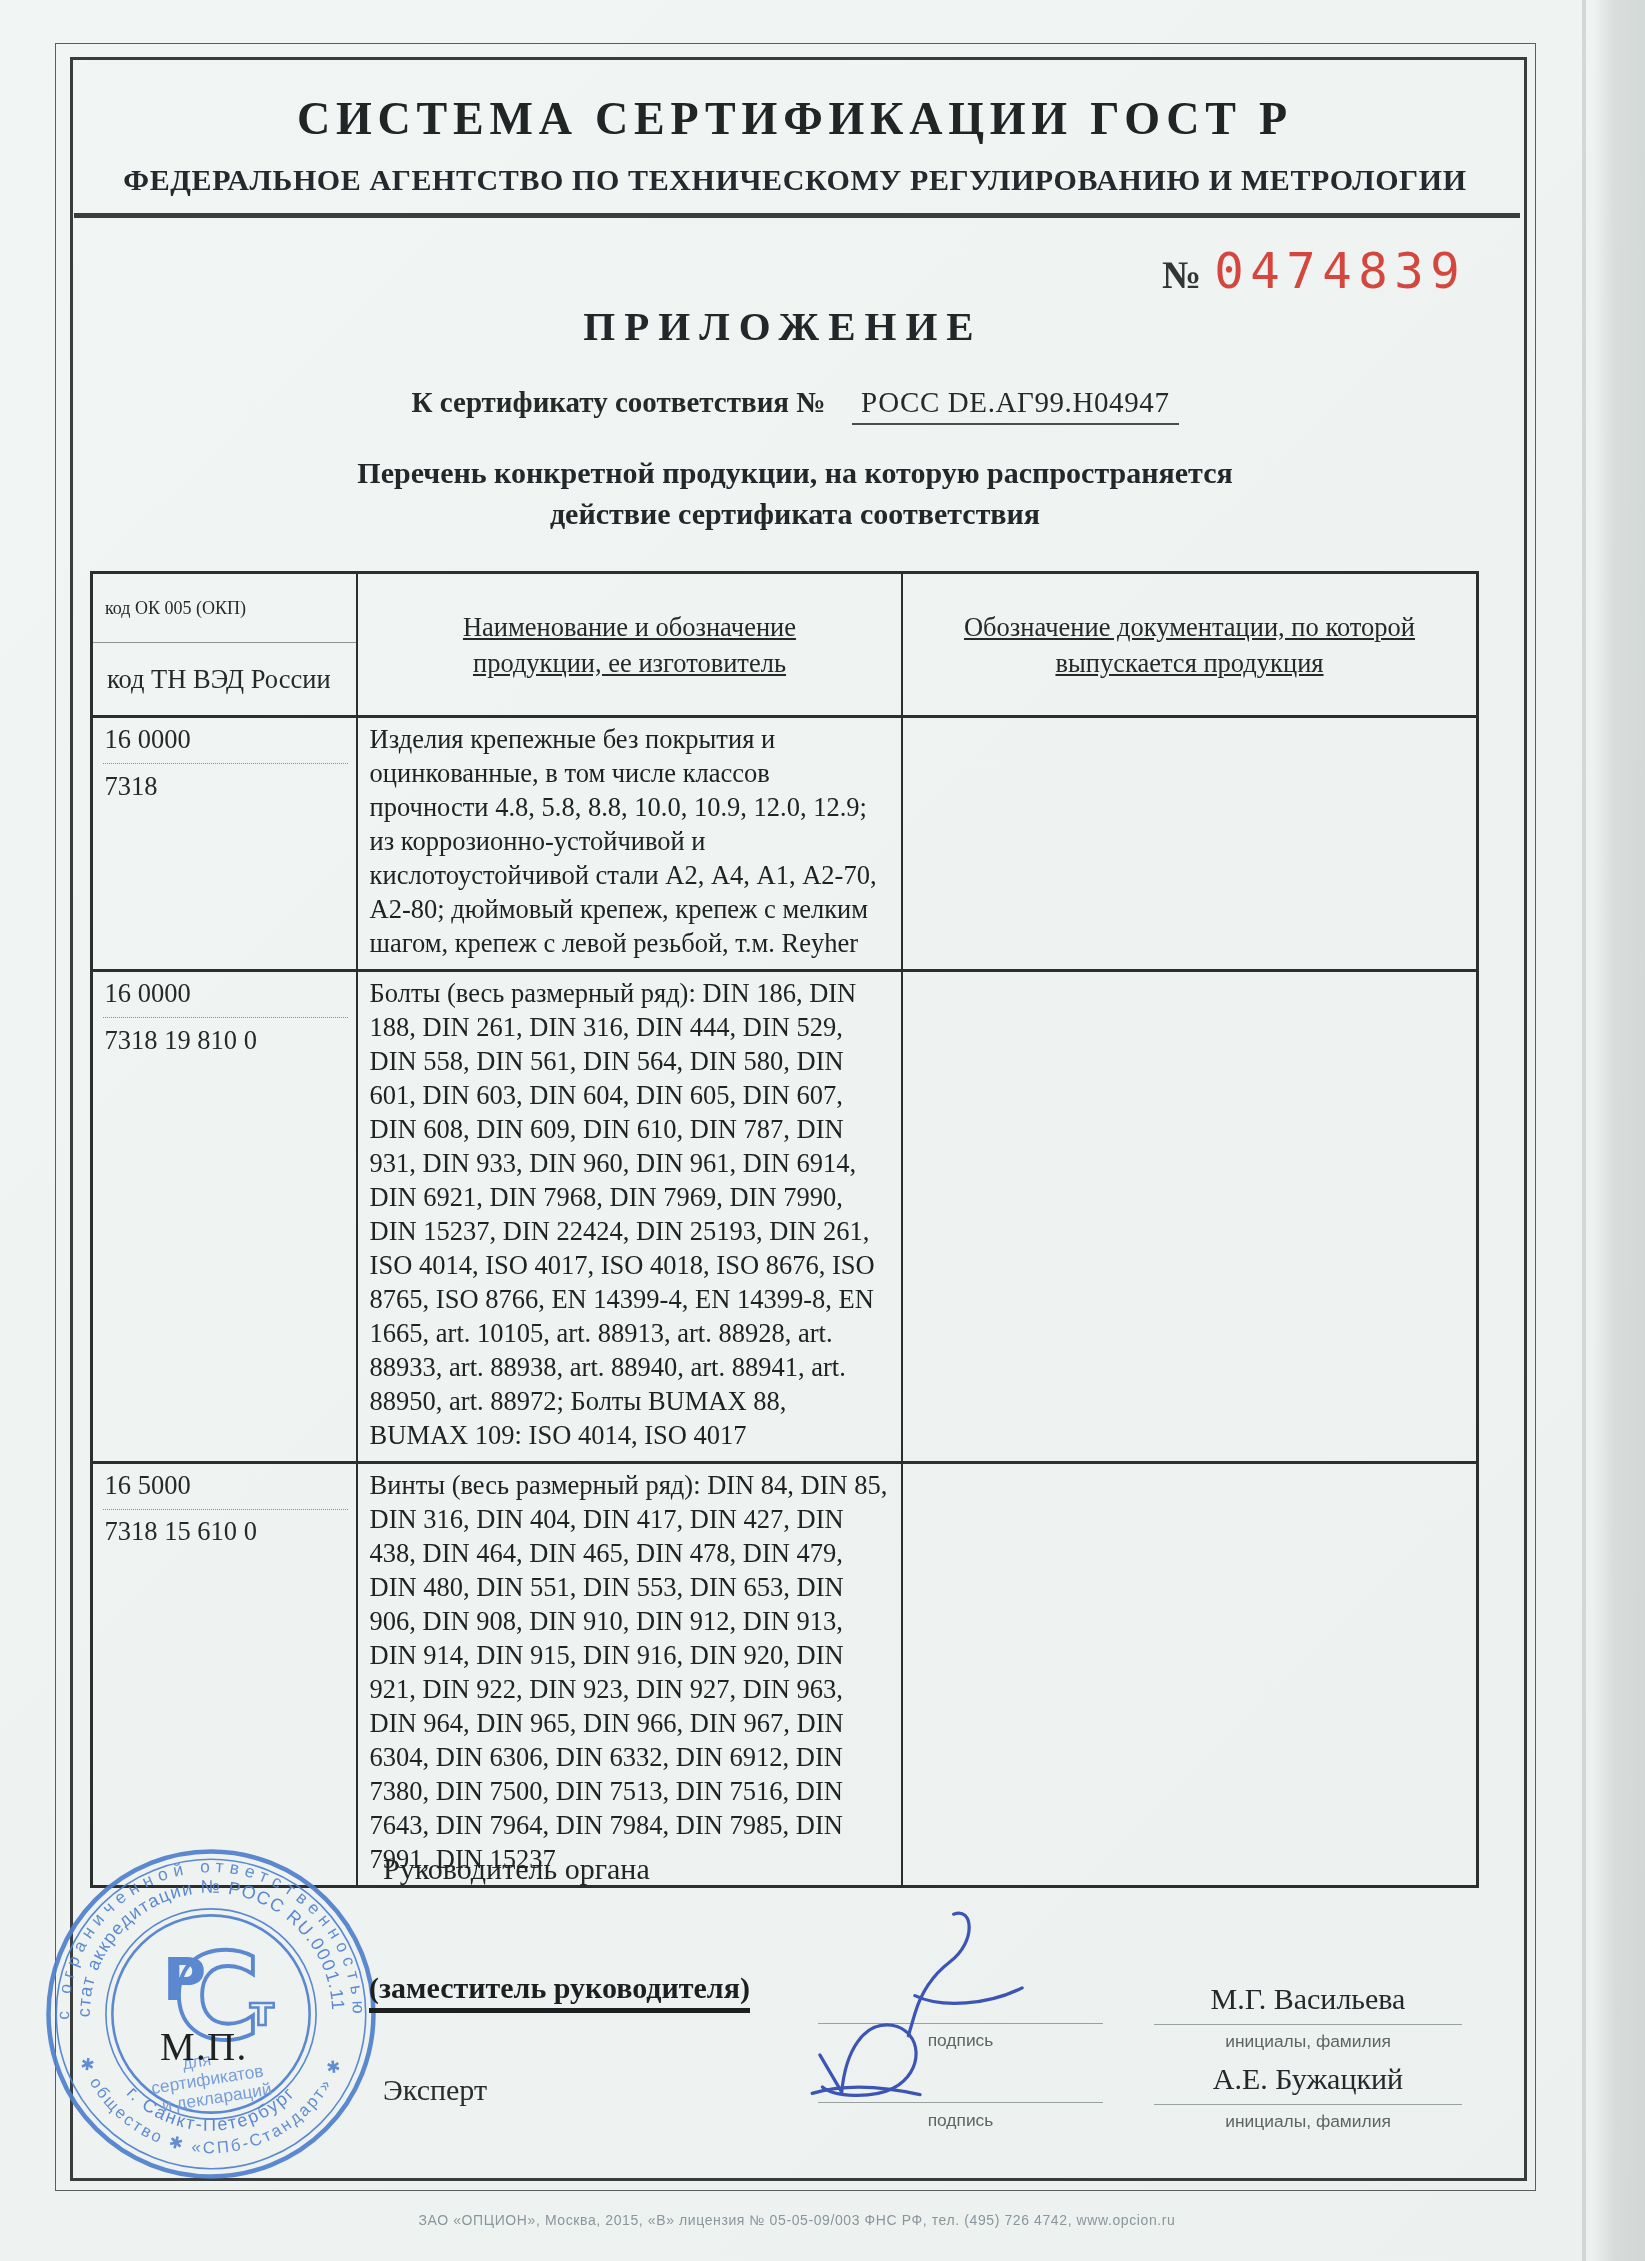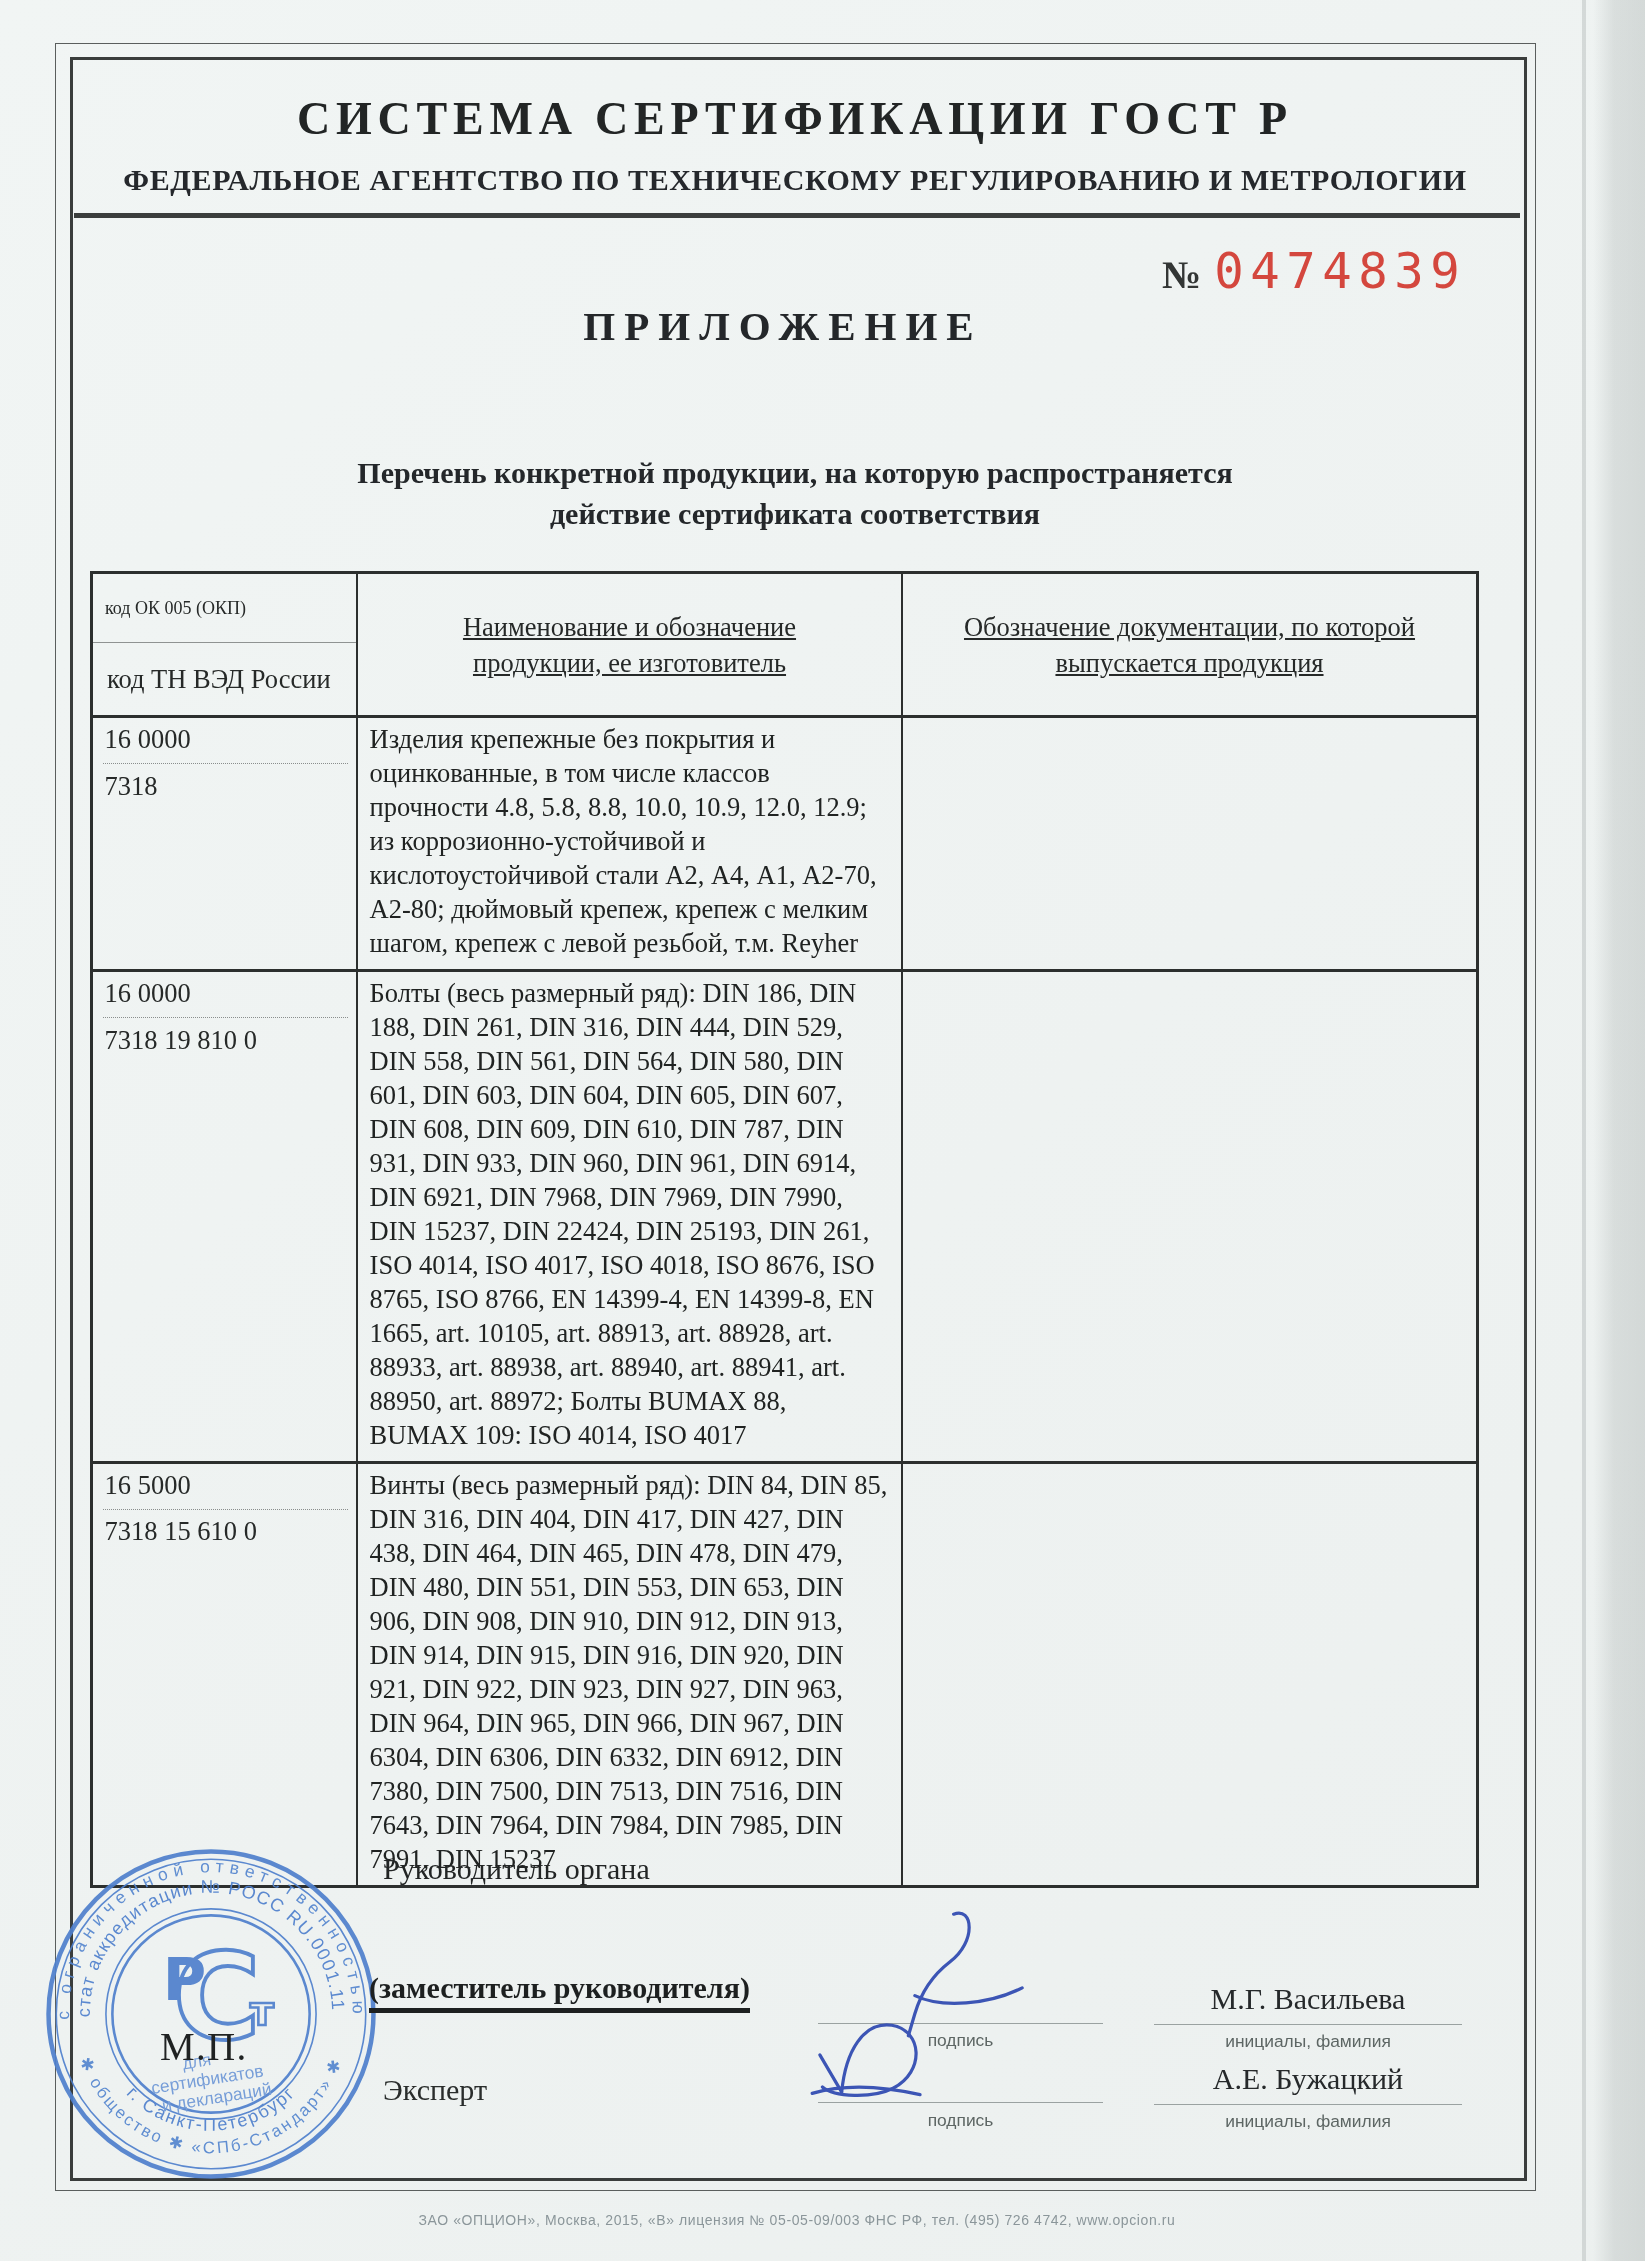--- a/index.html
+++ b/index.html
@@ -104,20 +104,24 @@
   <div class="hdr-agency">ФЕДЕРАЛЬНОЕ АГЕНТСТВО ПО ТЕХНИЧЕСКОМУ РЕГУЛИРОВАНИЮ И МЕТРОЛОГИИ</div>
   <div class="hdr-rule"></div>
 
   <div class="blank-no">
     <span class="nomark">№</span>
     <span class="digits">0474839</span>
   </div>
 
   <div class="doc-title">ПРИЛОЖЕНИЕ</div>
 
+  <div class="cert-line">
+    <span class="lbl">К сертификату соответствия №</span>
+    <span class="num">РОСС DE.АГ99.Н04947</span>
+  </div>
 
   <div class="subtitle">
     <div>Перечень конкретной продукции,  на которую распространяется</div>
     <div>действие сертификата соответствия</div>
   </div>
 
   <div class="ctable">
     <div class="t-head">
       <div class="th1">
         <div class="th1-top">код ОК 005 (ОКП)</div>

